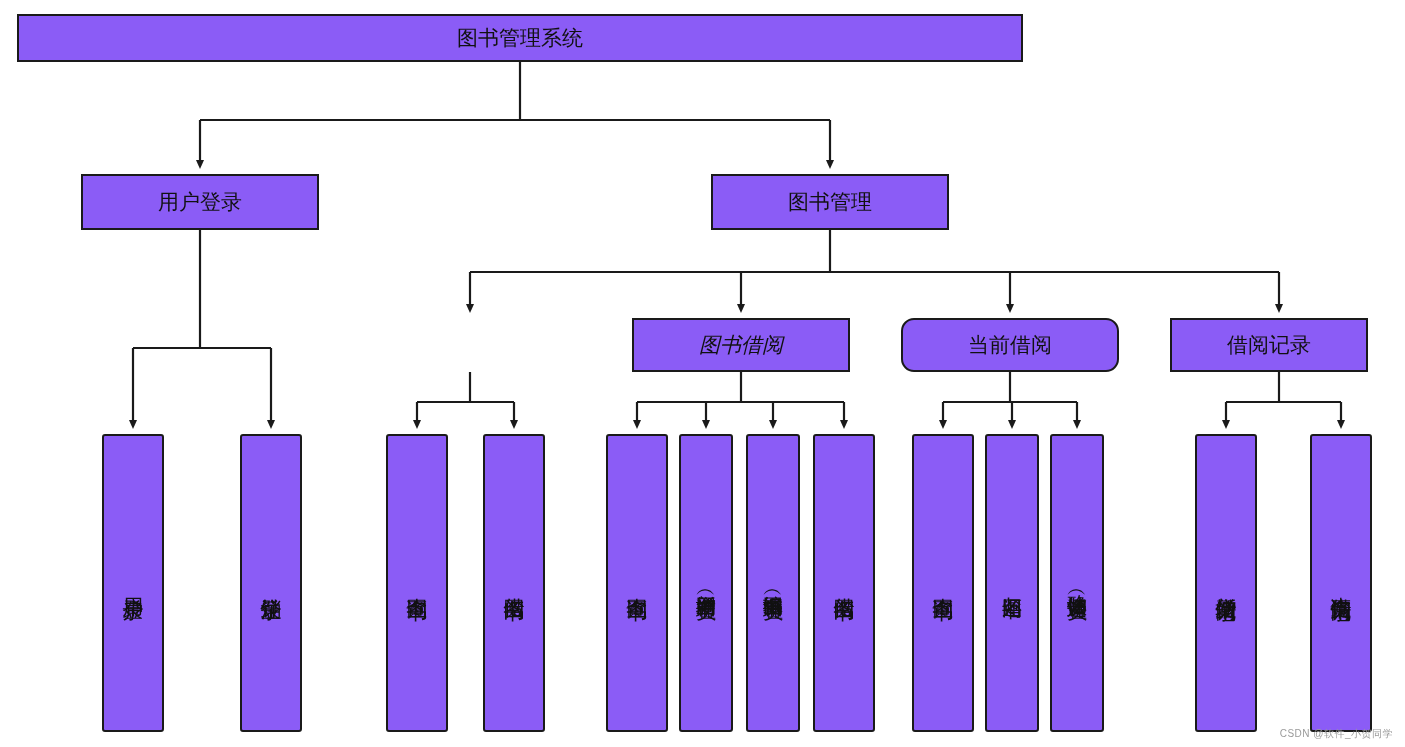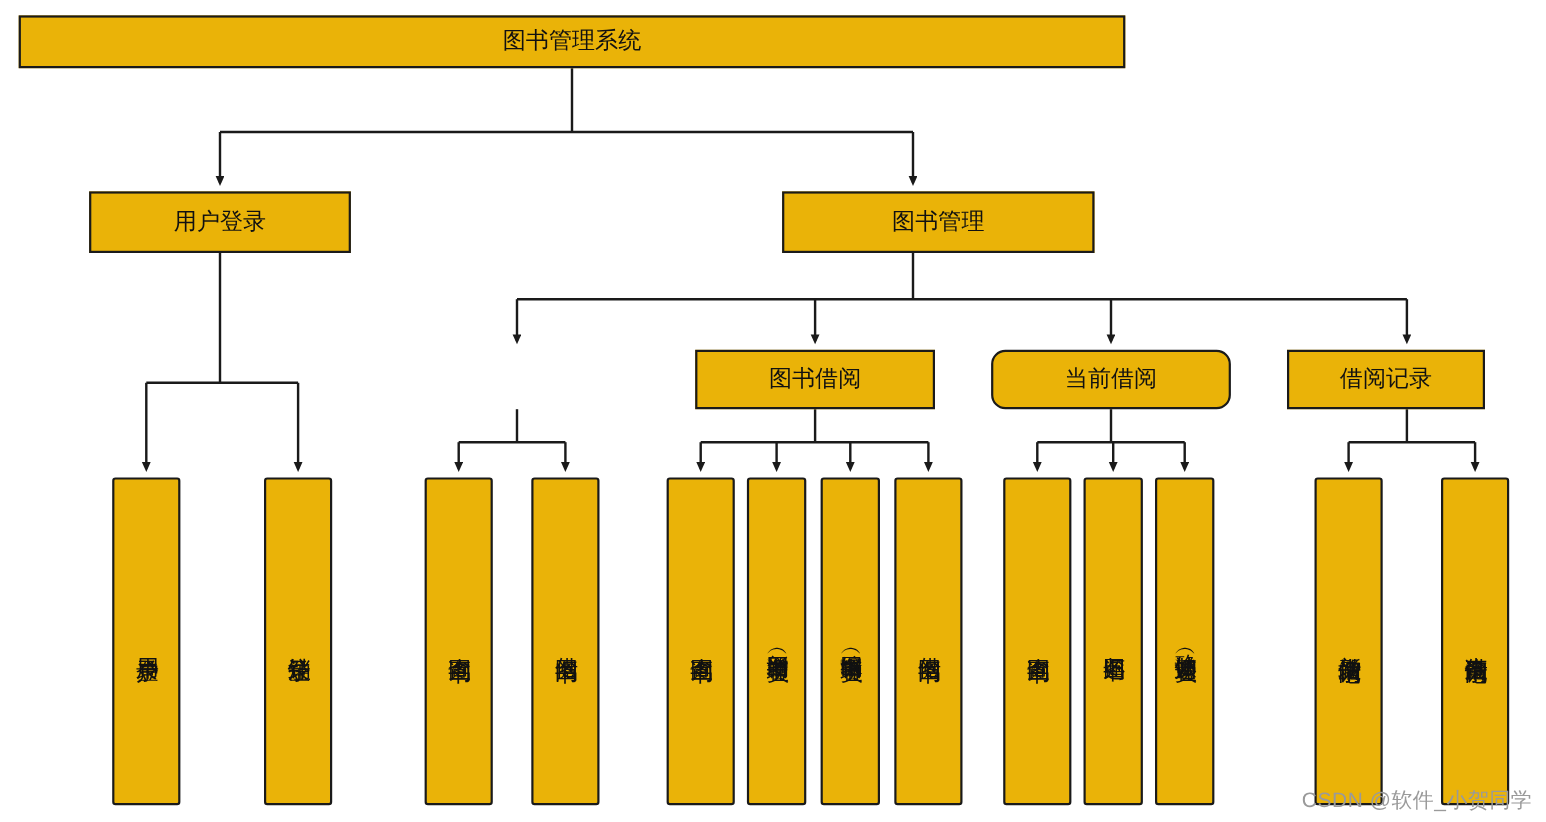--- a/index.html
+++ b/index.html
@@ -23,21 +23,21 @@
     left: 0;
     top: 0;
     width: 1405px;
     height: 747px;
     pointer-events: none;
   }
   .node {
     position: absolute;
     box-sizing: border-box;
     border: 2px solid #1a1a1a;
-    background: #eab308;
+    background: #8b5cf6;
     display: flex;
     align-items: center;
     justify-content: center;
   }
   .node .label {
     display: block;
     line-height: 1.18;
     white-space: pre-line;
   }
   .h-node .label {
@@ -54,21 +54,21 @@
     line-height: 1.15;
     white-space: pre-line;
   }
   .v-node.narrow .label {
     font-size: 20px;
   }
   .watermark {
     position: absolute;
     right: 12px;
     bottom: 6px;
-    font-size: 19px;
+    font-size: 10px;
     color: #9a9a9a;
     letter-spacing: 0.5px;
   }
 </style>
 </head>
 <body>
 
 <div id="canvas">
 
   <svg class="edges" viewBox="0 0 1405 747">
@@ -121,31 +121,31 @@
     </g>
   </svg>
 
   <div class="node h-node" style="left:17px; top:14px; width:1006px; height:48px;">
     <span class="label">图书管理系统</span>
   </div>
 
   <div class="node h-node" style="left:81px; top:174px; width:238px; height:56px;">
     <span class="label">用户登录</span>
   </div>
-  <div class="node h-node" style="left:711px; top:174px; width:284px; height:56px;">
+  <div class="node h-node" style="left:711px; top:174px; width:238px; height:56px;">
     <span class="label">图书管理</span>
   </div>
 
-  <div class="node h-node" style="left:632px; top:318px; width:218px; height:54px;">
+  <div class="node h-node" style="left:632px; top:318px; width:218px; height:54px;font-style:italic;">
     <span class="label">图书借阅</span>
   </div>
   <div class="node h-node" style="left:901px; top:318px; width:218px; height:54px;border-radius:13px;">
     <span class="label">当前借阅</span>
   </div>
-  <div class="node h-node" style="left:1170px; top:318px; width:180px; height:54px;">
+  <div class="node h-node" style="left:1170px; top:318px; width:198px; height:54px;">
     <span class="label">借阅记录</span>
   </div>
 
   <div class="node v-node" style="left:102px; top:434px; width:62px; height:298px;">
     <span class="label">用户登录</span>
   </div>
   <div class="node v-node" style="left:240px; top:434px; width:62px; height:298px;">
     <span class="label">注销登录</span>
   </div>
   <div class="node v-node" style="left:386px; top:434px; width:62px; height:298px;">

